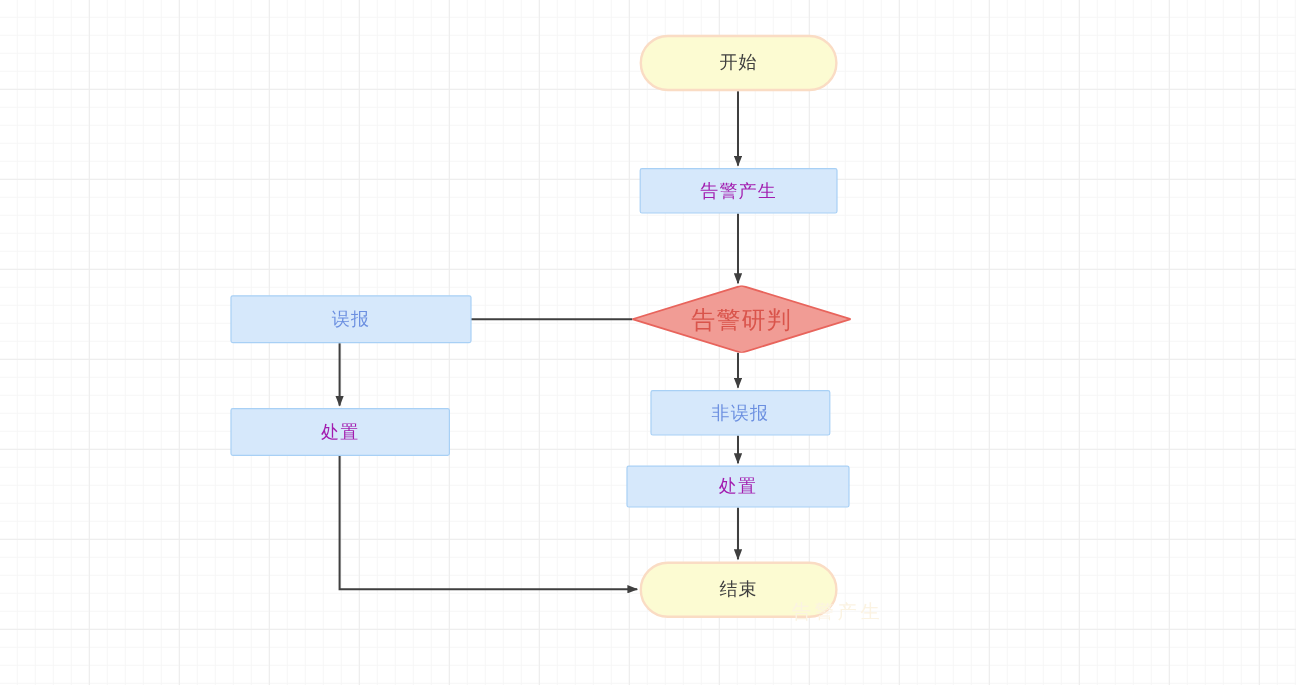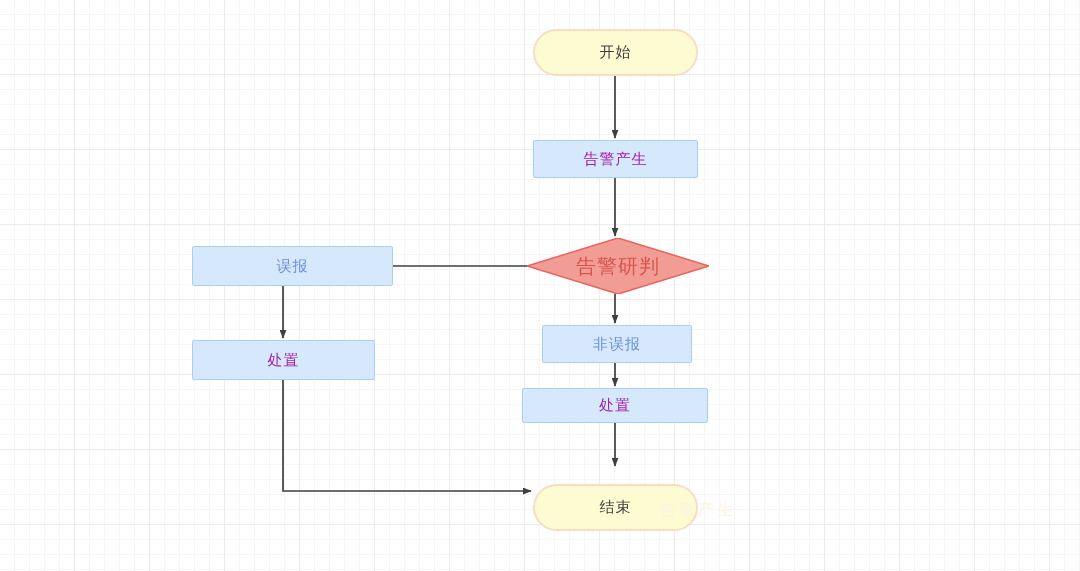--- a/index.html
+++ b/index.html
@@ -155,19 +155,19 @@
   </div>
 
   <div class="node node-process text-blue" style="left:522px; top:325px; width:150px; height:38px;margin-left:20px;">
     <span>非误报</span>
   </div>
 
   <div class="node node-process text-red" style="left:522px; top:388px; width:186px; height:35px;">
     <span>处置</span>
   </div>
 
-  <div class="node node-terminal" style="left:533px; top:484px; width:165px; height:47px;">
+  <div class="node node-terminal" style="left:533px; top:468px; width:165px; height:47px;">
     <span>结束</span>
   </div>
 
   <div id="watermark" style="left:660px; top:500px;">告警产生</div>
 
 </div>
 
 </body></html>

